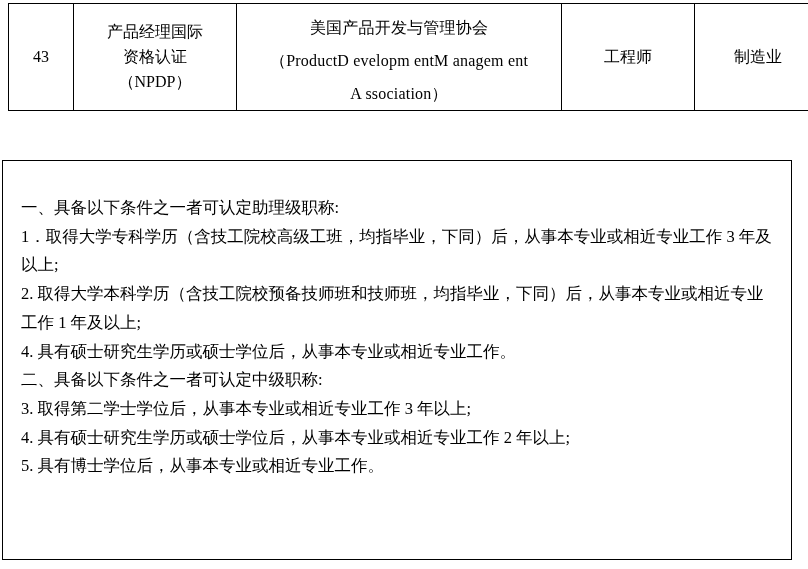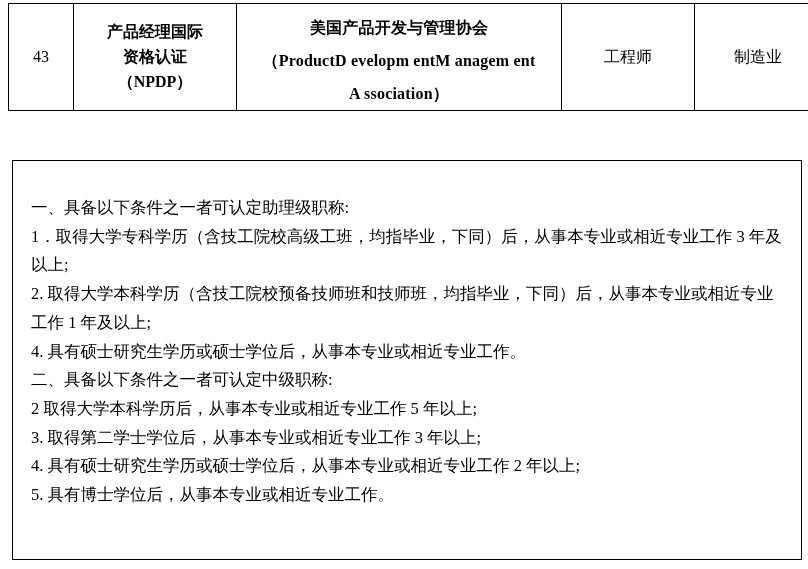--- a/index.html
+++ b/index.html
@@ -36,27 +36,27 @@
     font-size: 16px;
     line-height: 1.55;
     font-family: "Liberation Serif", "DejaVu Serif", serif;
   }
   td.col-no    { width: 60px; }
   td.col-name  { width: 158px; }
   td.col-org   { width: 320px; }
   td.col-title { width: 128px; }
   td.col-ind   { width: 122px; }
 
-  .cell-lines span { display: block; white-space: nowrap; font-weight: bold; }
+  .cell-lines span { display: block; white-space: nowrap; }
   .org-line { letter-spacing: 0.2px; margin-top: 8px; }
 
   
   .notes-box {
     position: absolute;
-    left: 12px;
+    left: 2px;
     top: 160px;
     width: 790px;
     height: 400px;
     border: 1px solid #000000;
     box-sizing: border-box;
     background: #ffffff;
   }
   .notes-inner {
     padding: 33px 14px 10px 18px;
   }
@@ -101,18 +101,17 @@
   </table>
 </div>
 
 <div class="notes-box">
   <div class="notes-inner">
     <p>一、具备以下条件之一者可认定助理级职称:</p>
     <p class="indent-hang">1．取得大学专科学历（含技工院校高级工班，均指毕业，下同）后，从事本专业或相近专业工作 3 年及以上;</p>
     <p class="indent-hang">2. 取得大学本科学历（含技工院校预备技师班和技师班，均指毕业，下同）后，从事本专业或相近专业工作 1 年及以上;</p>
     <p>4. 具有硕士研究生学历或硕士学位后，从事本专业或相近专业工作。</p>
     <p>二、具备以下条件之一者可认定中级职称:</p>
-    <p>2 取得大学本科学历后，从事本专业或相近专业工作 5 年以上;</p>
     <p>3. 取得第二学士学位后，从事本专业或相近专业工作 3 年以上;</p>
     <p>4. 具有硕士研究生学历或硕士学位后，从事本专业或相近专业工作 2 年以上;</p>
     <p>5. 具有博士学位后，从事本专业或相近专业工作。</p>
   </div>
 </div>
 
 </body></html>

